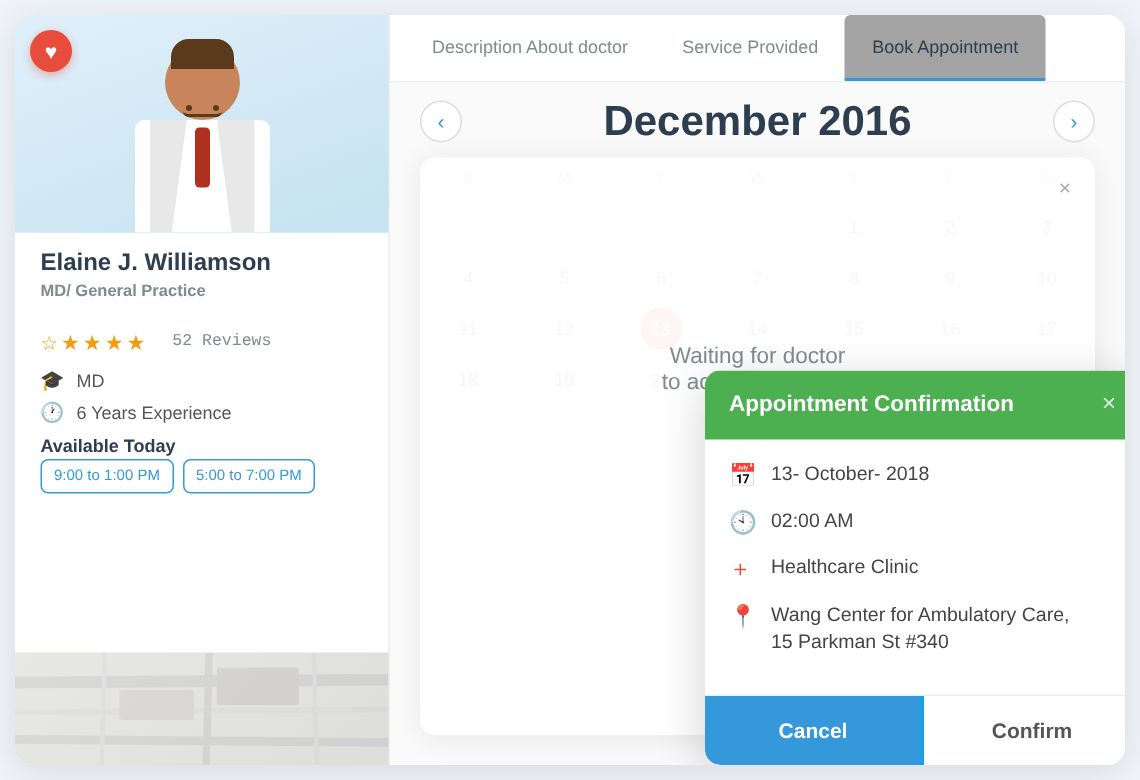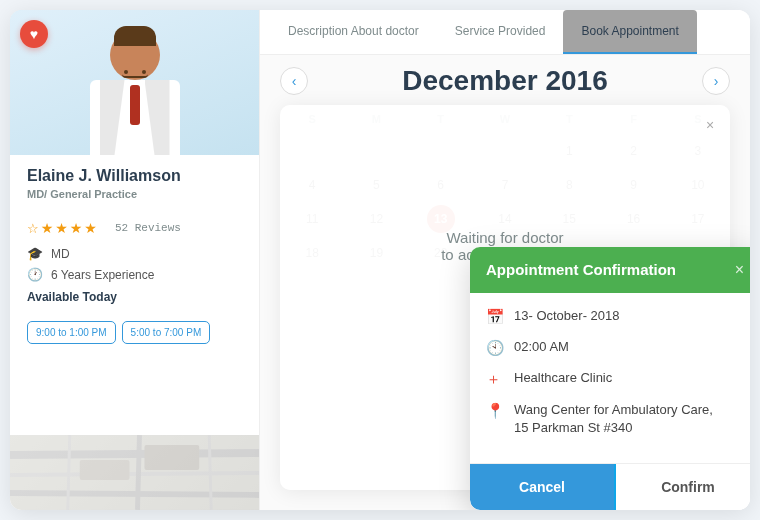--- a/index.html
+++ b/index.html
@@ -118,21 +118,21 @@
     }
 
     .available-section {
       margin-top: 8px;
     }
 
     .available-label {
       font-size: 12px;
       font-weight: 600;
       color: #2c3e50;
-      margin-bottom: 17px;
+      margin-bottom: 2px;
     }
 
     .time-slots {
       display: flex;
       gap: 6px;
     }
 
     .time-slot {
       border: 1px solid #3498db;
       color: #3498db;

